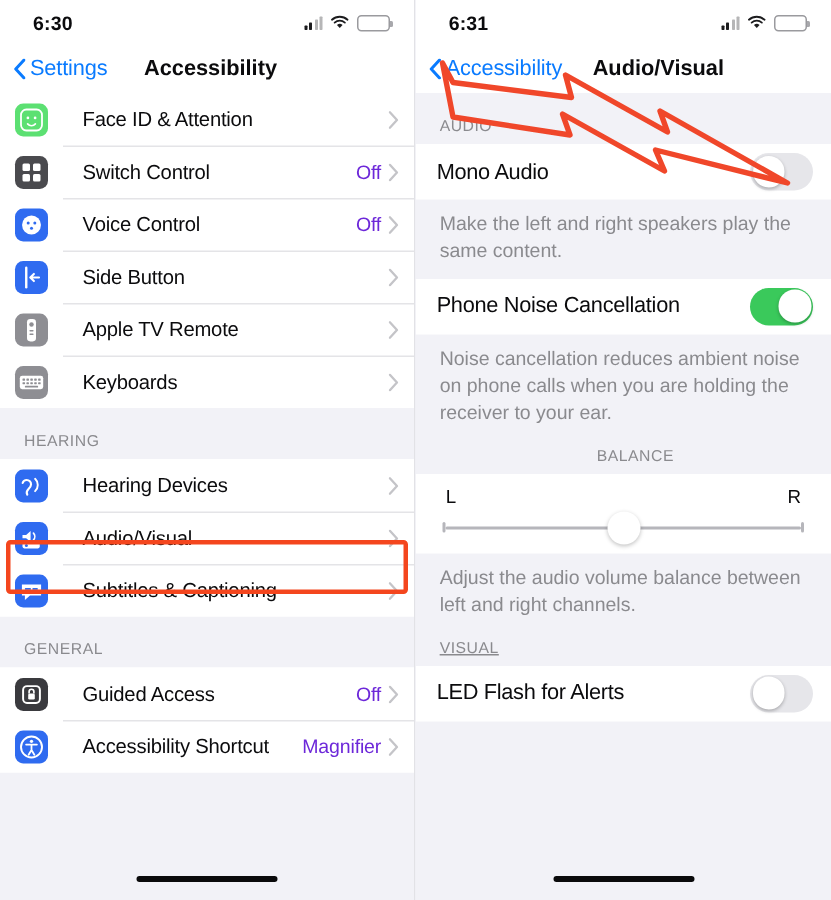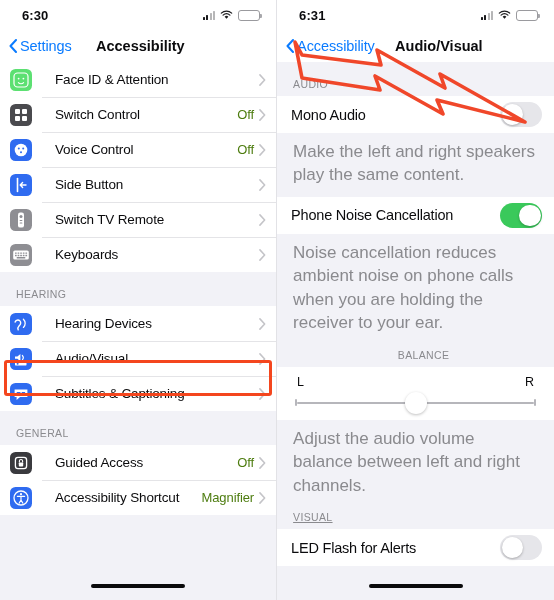--- a/index.html
+++ b/index.html
@@ -43,38 +43,38 @@
   .scroll { height:calc(600px - 30px - 32px); overflow:hidden; background:#f2f2f7; }
   .section-head { font-size:10.5px; color:#8a8a8e; letter-spacing:.35px;
                   padding:16px 0 6px 16px; text-transform:uppercase; }
   .group { background:#ffffff; }
   .row { height:35px; display:flex; align-items:center; padding-left:10px; padding-right:10px;
          background:#ffffff; position:relative; cursor:pointer; }
   .row + .row:before { content:""; position:absolute; left:42px; right:0; top:0; height:1px; background:#e4e4e7; }
   .icon { width:22px; height:22px; border-radius:5.5px; flex:0 0 22px;
           display:flex; align-items:center; justify-content:center; }
   .row-label { font-size:13.5px; color:#0b0b0d; margin-left:23px; flex:1; letter-spacing:-.15px; }
-  .row-value { font-size:13px; color:#4d7c0f; margin-right:5px; letter-spacing:-.1px; }
+  .row-value { font-size:13px; color:#6d28d9; margin-right:5px; letter-spacing:-.1px; }
   .chev-r { width:7px; height:12px; flex:0 0 7px; }
 
   .highlight-box { position:absolute; border:3px solid #f4461e; border-radius:3px;
                    pointer-events:none; }
 
   
   .toggle-row { height:37px; background:#fff; display:flex; align-items:center;
                 padding:0 12px 0 14px; position:relative; }
   .toggle-label { font-size:14.5px; color:#0b0b0d; flex:1; font-weight:500; letter-spacing:-.2px; }
   .switch { width:42px; height:25px; border-radius:13px; position:relative; flex:0 0 42px; cursor:pointer; }
   .switch.off { background:#e6e6ea; }
   .switch.on  { background:#3ac95b; }
   .switch .knob { position:absolute; top:1.6px; width:21.5px; height:21.5px; border-radius:50%;
                   background:#fff; box-shadow:0 1px 2.5px rgba(0,0,0,.28); }
   .switch.off .knob { left:1.6px; }
   .switch.on  .knob { left:19px; }
-  .footnote { font-size:17px; color:#8a8a8e; line-height:1.38; padding:7px 16px 10px 16px; }
+  .footnote { font-size:13px; color:#8a8a8e; line-height:1.38; padding:7px 16px 10px 16px; }
   .balance-box { background:#fff; padding:8px 18px 10px 18px; }
   .lr { display:flex; justify-content:space-between; font-size:12.5px; color:#0b0b0d; font-weight:500;
         padding:0 2px 7px 2px; }
   .slider { position:relative; height:14px; display:flex; align-items:center; }
   .slider .track { position:absolute; left:2px; right:2px; height:2px; background:#b6b6bb; border-radius:1px; }
   .slider .cap { position:absolute; width:2px; height:7px; background:#b6b6bb; border-radius:1px; }
   .slider .cap.l { left:0; } .slider .cap.r { right:0; }
   .slider .thumb { position:absolute; left:50%; margin-left:-11px; width:22px; height:22px;
                    border-radius:50%; background:#fff; box-shadow:0 1px 3px rgba(0,0,0,.25); cursor:pointer; }
 
@@ -185,21 +185,21 @@
 
         <div class="row">
           <span class="icon" style="background:#8e8e93">
             <svg viewBox="0 0 22 22" width="22" height="22">
               <rect x="8" y="3.6" width="6" height="15" rx="2.2" fill="#fff"></rect>
               <circle cx="11" cy="7.4" r="1.5" fill="#8e8e93"></circle>
               <rect x="9.6" y="11" width="2.8" height="1" rx=".5" fill="#8e8e93"></rect>
               <rect x="9.6" y="13.4" width="2.8" height="1" rx=".5" fill="#8e8e93"></rect>
             </svg>
           </span>
-          <span class="row-label">Switch TV Remote</span>
+          <span class="row-label">Apple TV Remote</span>
           <span class="row-value"></span>
           <svg class="chev-r" viewBox="0 0 8 14">
               <path d="M1 1 6.5 7 1 13" stroke="#c4c4c8" stroke-width="1.8" fill="none" stroke-linecap="round" stroke-linejoin="round"></path>
             </svg>
         </div>
 
         <div class="row">
           <span class="icon" style="background:#8e8e93">
             <svg viewBox="0 0 22 22" width="22" height="22">
               <rect x="3.2" y="6.5" width="15.6" height="9" rx="1.6" fill="#fff"></rect>

